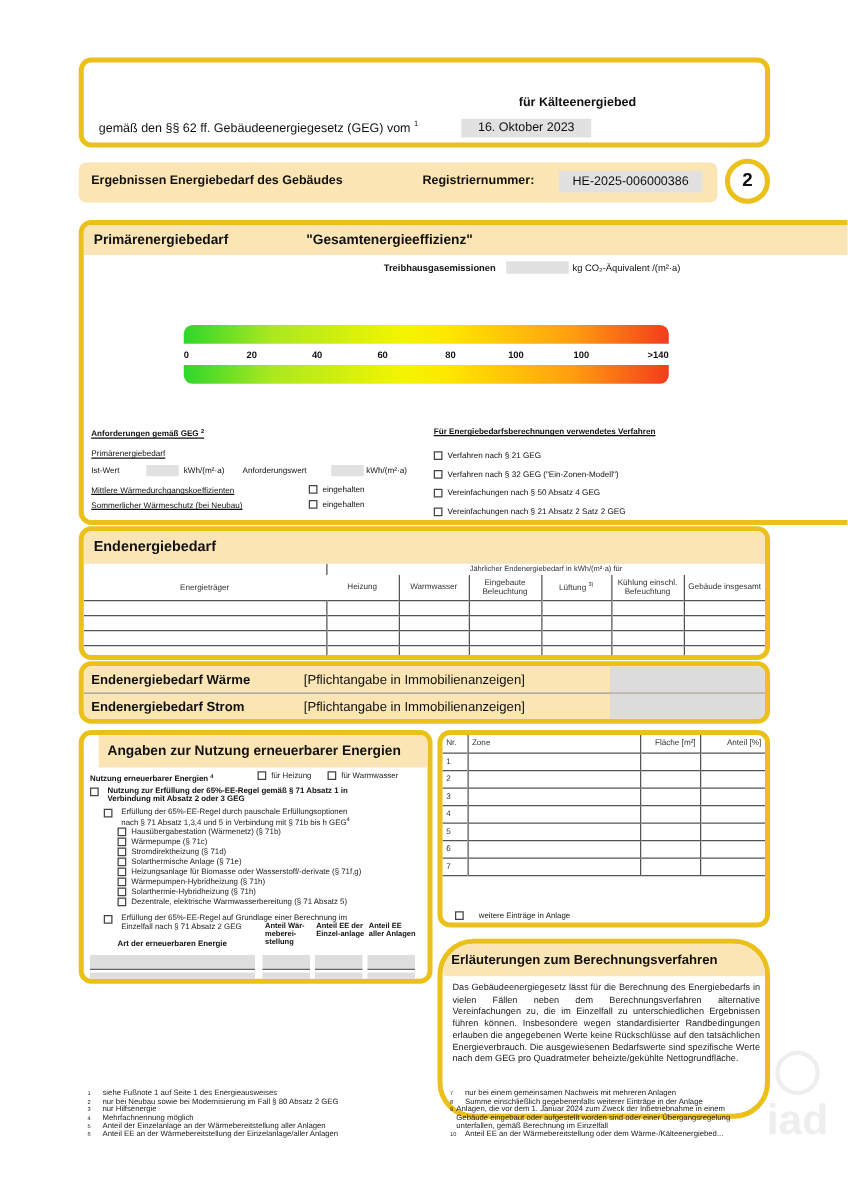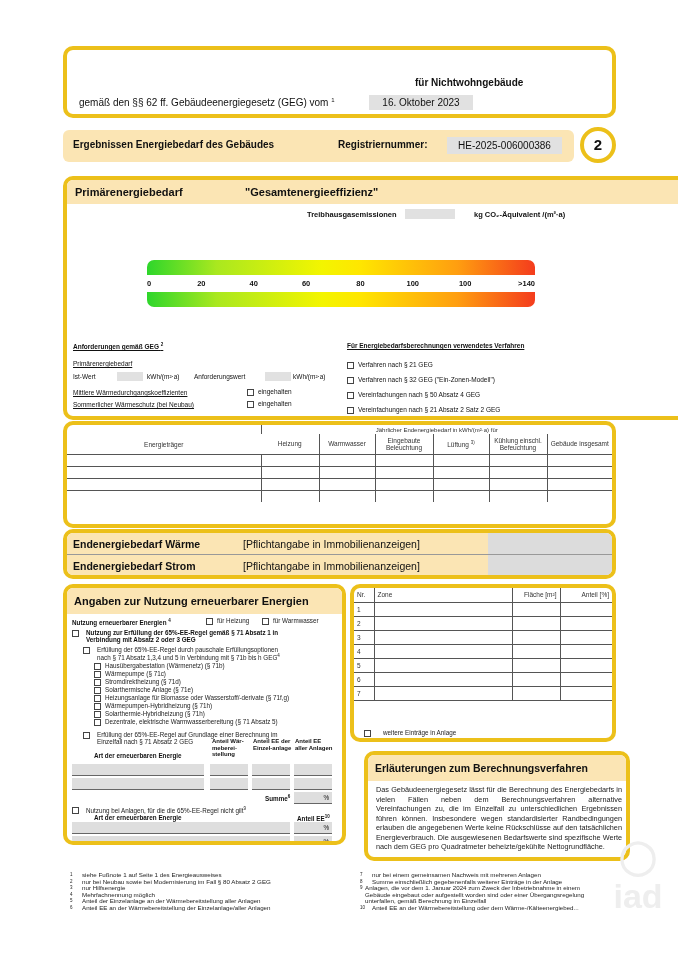--- a/index.html
+++ b/index.html
@@ -24,21 +24,21 @@
   #infobar .reg { position: absolute; left: 384px; top: 7px; width: 115px; height: 17px; background: #e1e1e1; font-size: 10px; text-align: center; line-height: 17px; }
   #pagenum { position: absolute; left: 580px; top: 127px; width: 36px; height: 36px; border: 4px solid #ecc01a; border-radius: 50%; background: #fff; font-weight: bold; font-size: 15px; text-align: center; line-height: 28px; }
 
   
   #primary { left: 63px; top: 176px; width: 632px; height: 244px; }
   #primary .band { height: 24px; position: relative; }
   #primary .h1 { position: absolute; left: 8px; top: 6px; font-size: 11px; font-weight: bold; }
   #primary .h2 { position: absolute; left: 178px; top: 6px; font-size: 11px; font-weight: bold; }
   #primary .ghg { position: absolute; left: 240px; top: 30px; font-size: 7.5px; font-weight: bold; }
   #primary .ghg-field { position: absolute; left: 338px; top: 29px; width: 50px; height: 10px; background: #e1e1e1; }
-  #primary .ghg-unit { position: absolute; left: 407px; top: 30px; font-size: 7.5px; font-weight: bold; }
+  #primary .ghg-unit { position: absolute; left: 391px; top: 30px; font-size: 7.5px; font-weight: normal; }
   .scale-bar { position: absolute; left: 80px; width: 388px; height: 15px; border-radius: 7px;
     background: linear-gradient(90deg, #2ed62b 0%, #aae81f 18%, #f3f500 45%, #ffe600 55%, #ff9e10 80%, #f43c1d 100%); }
   .scale-top { top: 80px; border-bottom-left-radius: 0; border-bottom-right-radius: 0; }
   .scale-bot { top: 112px; border-top-left-radius: 0; border-top-right-radius: 0; }
   .ticks { position: absolute; left: 80px; top: 99px; width: 388px; height: 10px; font-size: 7.5px; font-weight: bold; }
   .ticks span { position: absolute; top: 0; transform: translateX(-50%); }
 
   .req-title { position: absolute; left: 6px; top: 162px; font-size: 6.5px; font-weight: bold; text-decoration: underline; }
   .req-title sup, .small sup { font-size: 4.5px; }
   .small { position: absolute; font-size: 6.5px; }
@@ -58,53 +58,53 @@
 
   
   #wstrom { left: 63px; top: 529px; width: 553px; height: 50px; }
   #wstrom .row { position: relative; height: 21px; background: #fbe5b4; }
   #wstrom .row + .row { border-top: 1px solid #999; }
   #wstrom .l { position: absolute; left: 6px; top: 5px; font-size: 10.5px; font-weight: bold; }
   #wstrom .m { position: absolute; left: 176px; top: 5px; font-size: 10.5px; }
   #wstrom .val { position: absolute; right: 0; top: 0; width: 124px; height: 21px; background: #dcdcdc; }
 
   
-  #renew { left: 63px; top: 584px; width: 283px; height: 261px; }
+  #renew { left: 63px; top: 584px; width: 283px; height: 203px; padding-left: 12px; }
   #renew .band { height: 26px; position: relative; }
   #renew .band span { position: absolute; left: 7px; top: 7px; font-size: 11px; font-weight: bold; }
   .r-line { position: absolute; font-size: 6.3px; white-space: nowrap; color: #222; }
   .r-line.b { font-weight: bold; color: #111; }
   .greyrow { position: absolute; background: #dedede; height: 12px; border-bottom: 1px solid #666; }
   .pct { font-size: 6.3px; text-align: right; padding-right: 3px; line-height: 12px; }
 
   
   #zones { left: 350px; top: 584px; width: 266px; height: 158px; }
   #zones .band { height: 26px; position: relative; }
   #zones .band span { position: absolute; left: 7px; top: 7px; font-size: 11px; font-weight: bold; }
   #zones table.grid td { height: 14px; text-align: left; padding-left: 3px; }
   #zones table.grid tr.row td { border-top: 1px solid #555; }
 
   
-  #expl { left: 364px; top: 751px; width: 266px; height: 110px; }
+  #expl { left: 350px; top: 751px; width: 266px; height: 144px; border-radius: 29px; }
   #expl .band { height: 26px; position: relative; }
   #expl .band span { position: absolute; left: 7px; top: 7px; font-size: 10.5px; font-weight: bold; }
   #expl p { position: absolute; left: 8px; top: 30px; width: 246px; font-size: 7.3px; line-height: 9.5px; text-align: justify; color: #222; }
 
   
   .fn { position: absolute; font-size: 6.2px; line-height: 6.6px; color: #222; }
   .fn div { display: flex; }
   .fn .n { width: 12px; font-size: 4.5px; }
 
   .watermark { position: absolute; left: 598px; top: 836px; width: 80px; height: 120px; color: #eeeeee; font-size: 34px; font-weight: bold; text-align: center; line-height: 40px; }
 </style>
 </head>
 <body>
 
 <div class="yellow-box" id="hdr">
-  <div class="subtitle">für Nichtwohngebäude</div>
+  <div class="subtitle">für Kälteenergiebed</div>
   <div class="law"><span>gemäß den §§ 62 ff. Gebäudeenergiegesetz (GEG) vom</span> <sup>1</sup></div>
   <div class="date">16. Oktober 2023</div>
 </div>
 
 <div id="infobar">
   <span class="lbl1">Ergebnissen Energiebedarf des Gebäudes</span>
   <span class="lbl2">Registriernummer:</span>
   <span class="reg">HE-2025-006000386</span>
 </div>
 <div id="pagenum">2</div>
@@ -146,20 +146,23 @@
   <div class="small" style="left:180px;top:220px"><span class="cb"></span><span>eingehalten</span></div>
 
   <div class="req-title" style="left:280px">Für Energiebedarfsberechnungen verwendetes Verfahren</div>
   <div class="small" style="left:280px;top:181px"><span class="cb"></span><span>Verfahren nach § 21 GEG</span></div>
   <div class="small" style="left:280px;top:196px"><span class="cb"></span><span>Verfahren nach § 32 GEG ("Ein-Zonen-Modell")</span></div>
   <div class="small" style="left:280px;top:211px"><span class="cb"></span><span>Vereinfachungen nach § 50 Absatz 4 GEG</span></div>
   <div class="small" style="left:280px;top:226px"><span class="cb"></span><span>Vereinfachungen nach § 21 Absatz 2 Satz 2 GEG</span></div>
 </div>
 
 <div class="yellow-box" id="endenergy">
+  <div class="band">
+      <span>Endenergiebedarf</span>
+    </div>
   <table class="grid">
     <colgroup>
         <col style="width:194px">
         <col style="width:58px">
         <col style="width:56px">
         <col style="width:58px">
         <col style="width:56px">
         <col style="width:58px">
         <col>
       </colgroup>

